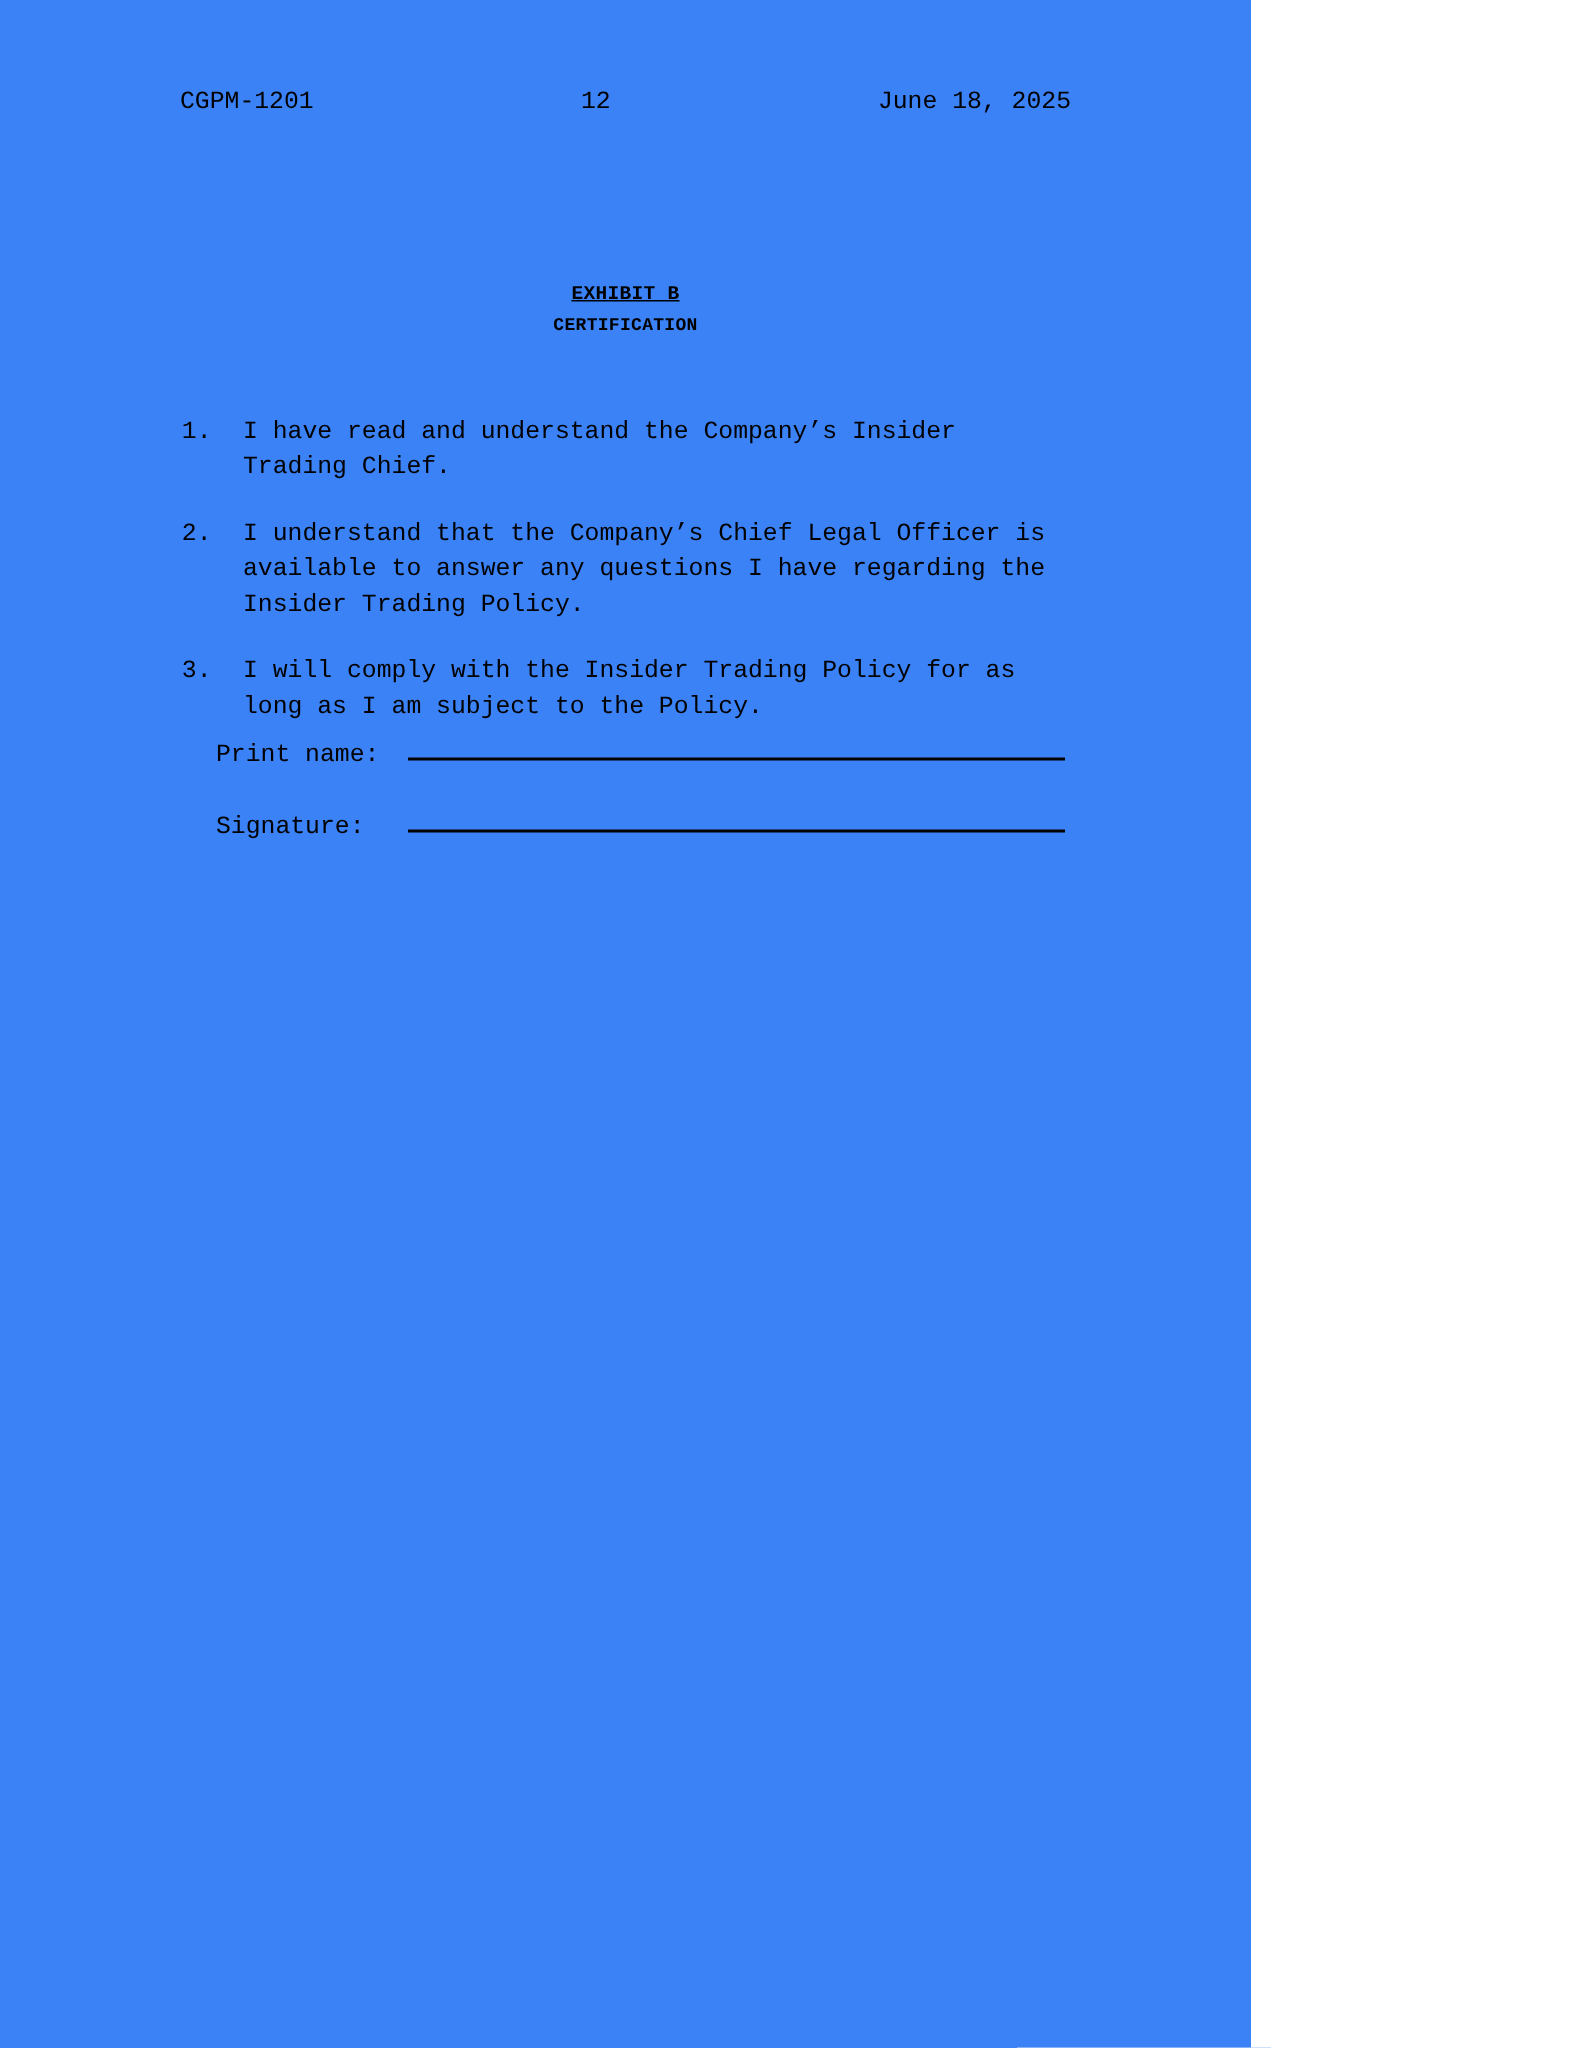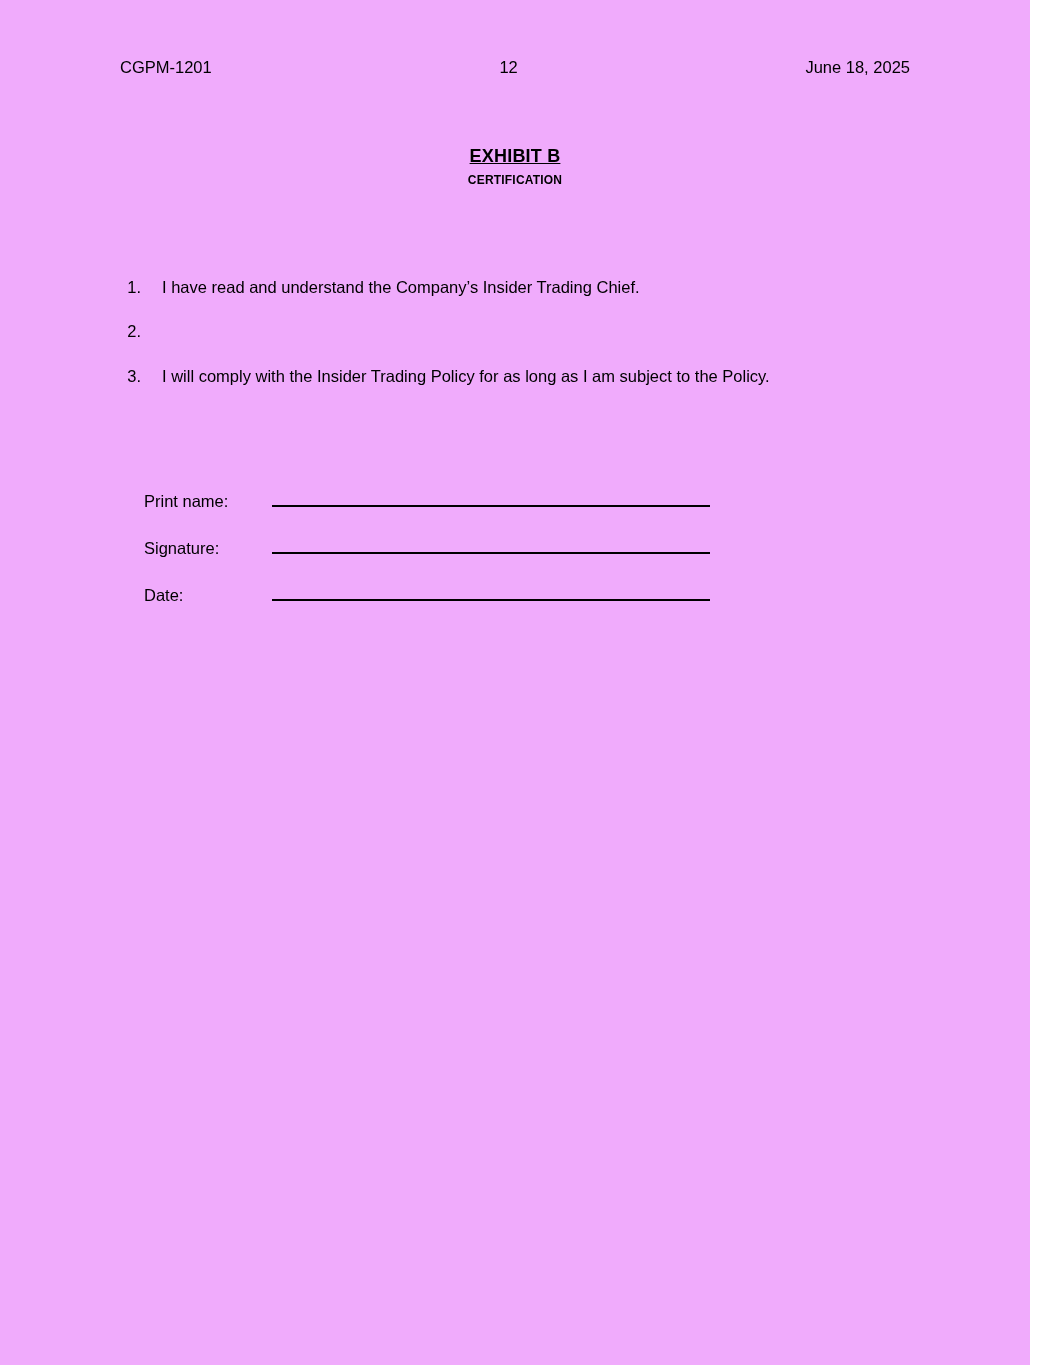--- a/index.html
+++ b/index.html
@@ -10,24 +10,25 @@
   body {
     width: 1055px;
     height: 1365px;
     font-family: "Liberation Sans", sans-serif;
     color: #000000;
     position: relative;
     overflow: hidden;
   }
   .page {
     position: relative;
-    width: 1030px;
+    width: 834px;
     height: 1365px;
-    background: #f0abfc;
+    background: #3b82f6;
     box-sizing: border-box;
+    font-family: Liberation Mono, monospace;
   }
   
   .doc-header {
     position: absolute;
     top: 58px;
     left: 120px;
     right: 120px;
     display: flex;
     align-items: baseline;
     justify-content: space-between;
@@ -48,25 +49,26 @@
   }
   
   .title-block {
     position: absolute;
     top: 143px;
     left: 120px;
     right: 120px;
     text-align: center;
   }
   .exhibit-title {
-    font-size: 18px;
+    font-size: 13px;
     font-weight: bold;
     text-decoration: underline;
     letter-spacing: 0.2px;
     line-height: 1.45;
+    margin-top: 44px;
   }
   .certification-title {
     font-size: 12px;
     font-weight: bold;
     letter-spacing: 0.2px;
     line-height: 1.45;
     margin-top: 3px;
   }
   
   .intro {
@@ -145,35 +147,32 @@
   </div>
 
 
   <div class="clause-list">
     <div class="clause">
       <div class="num">1.</div>
       <div class="txt">I have read and understand the Company’s Insider Trading Chief.</div>
     </div>
     <div class="clause">
       <div class="num">2.</div>
+      <div class="txt">I understand that the Company’s Chief Legal Officer is available to answer any questions I have regarding the Insider Trading Policy.</div>
     </div>
     <div class="clause">
       <div class="num">3.</div>
       <div class="txt">I will comply with the Insider Trading Policy for as long as I am subject to the Policy.</div>
     </div>
   </div>
 
   <div class="sig-block">
     <div class="sig-row">
       <div class="sig-label">Print name:</div>
       <div class="sig-line"></div>
     </div>
     <div class="sig-row">
       <div class="sig-label">Signature:</div>
       <div class="sig-line"></div>
     </div>
-    <div class="sig-row">
-      <div class="sig-label">Date:</div>
-      <div class="sig-line"></div>
-    </div>
   </div>
 
 </div>
 
 </body></html>

